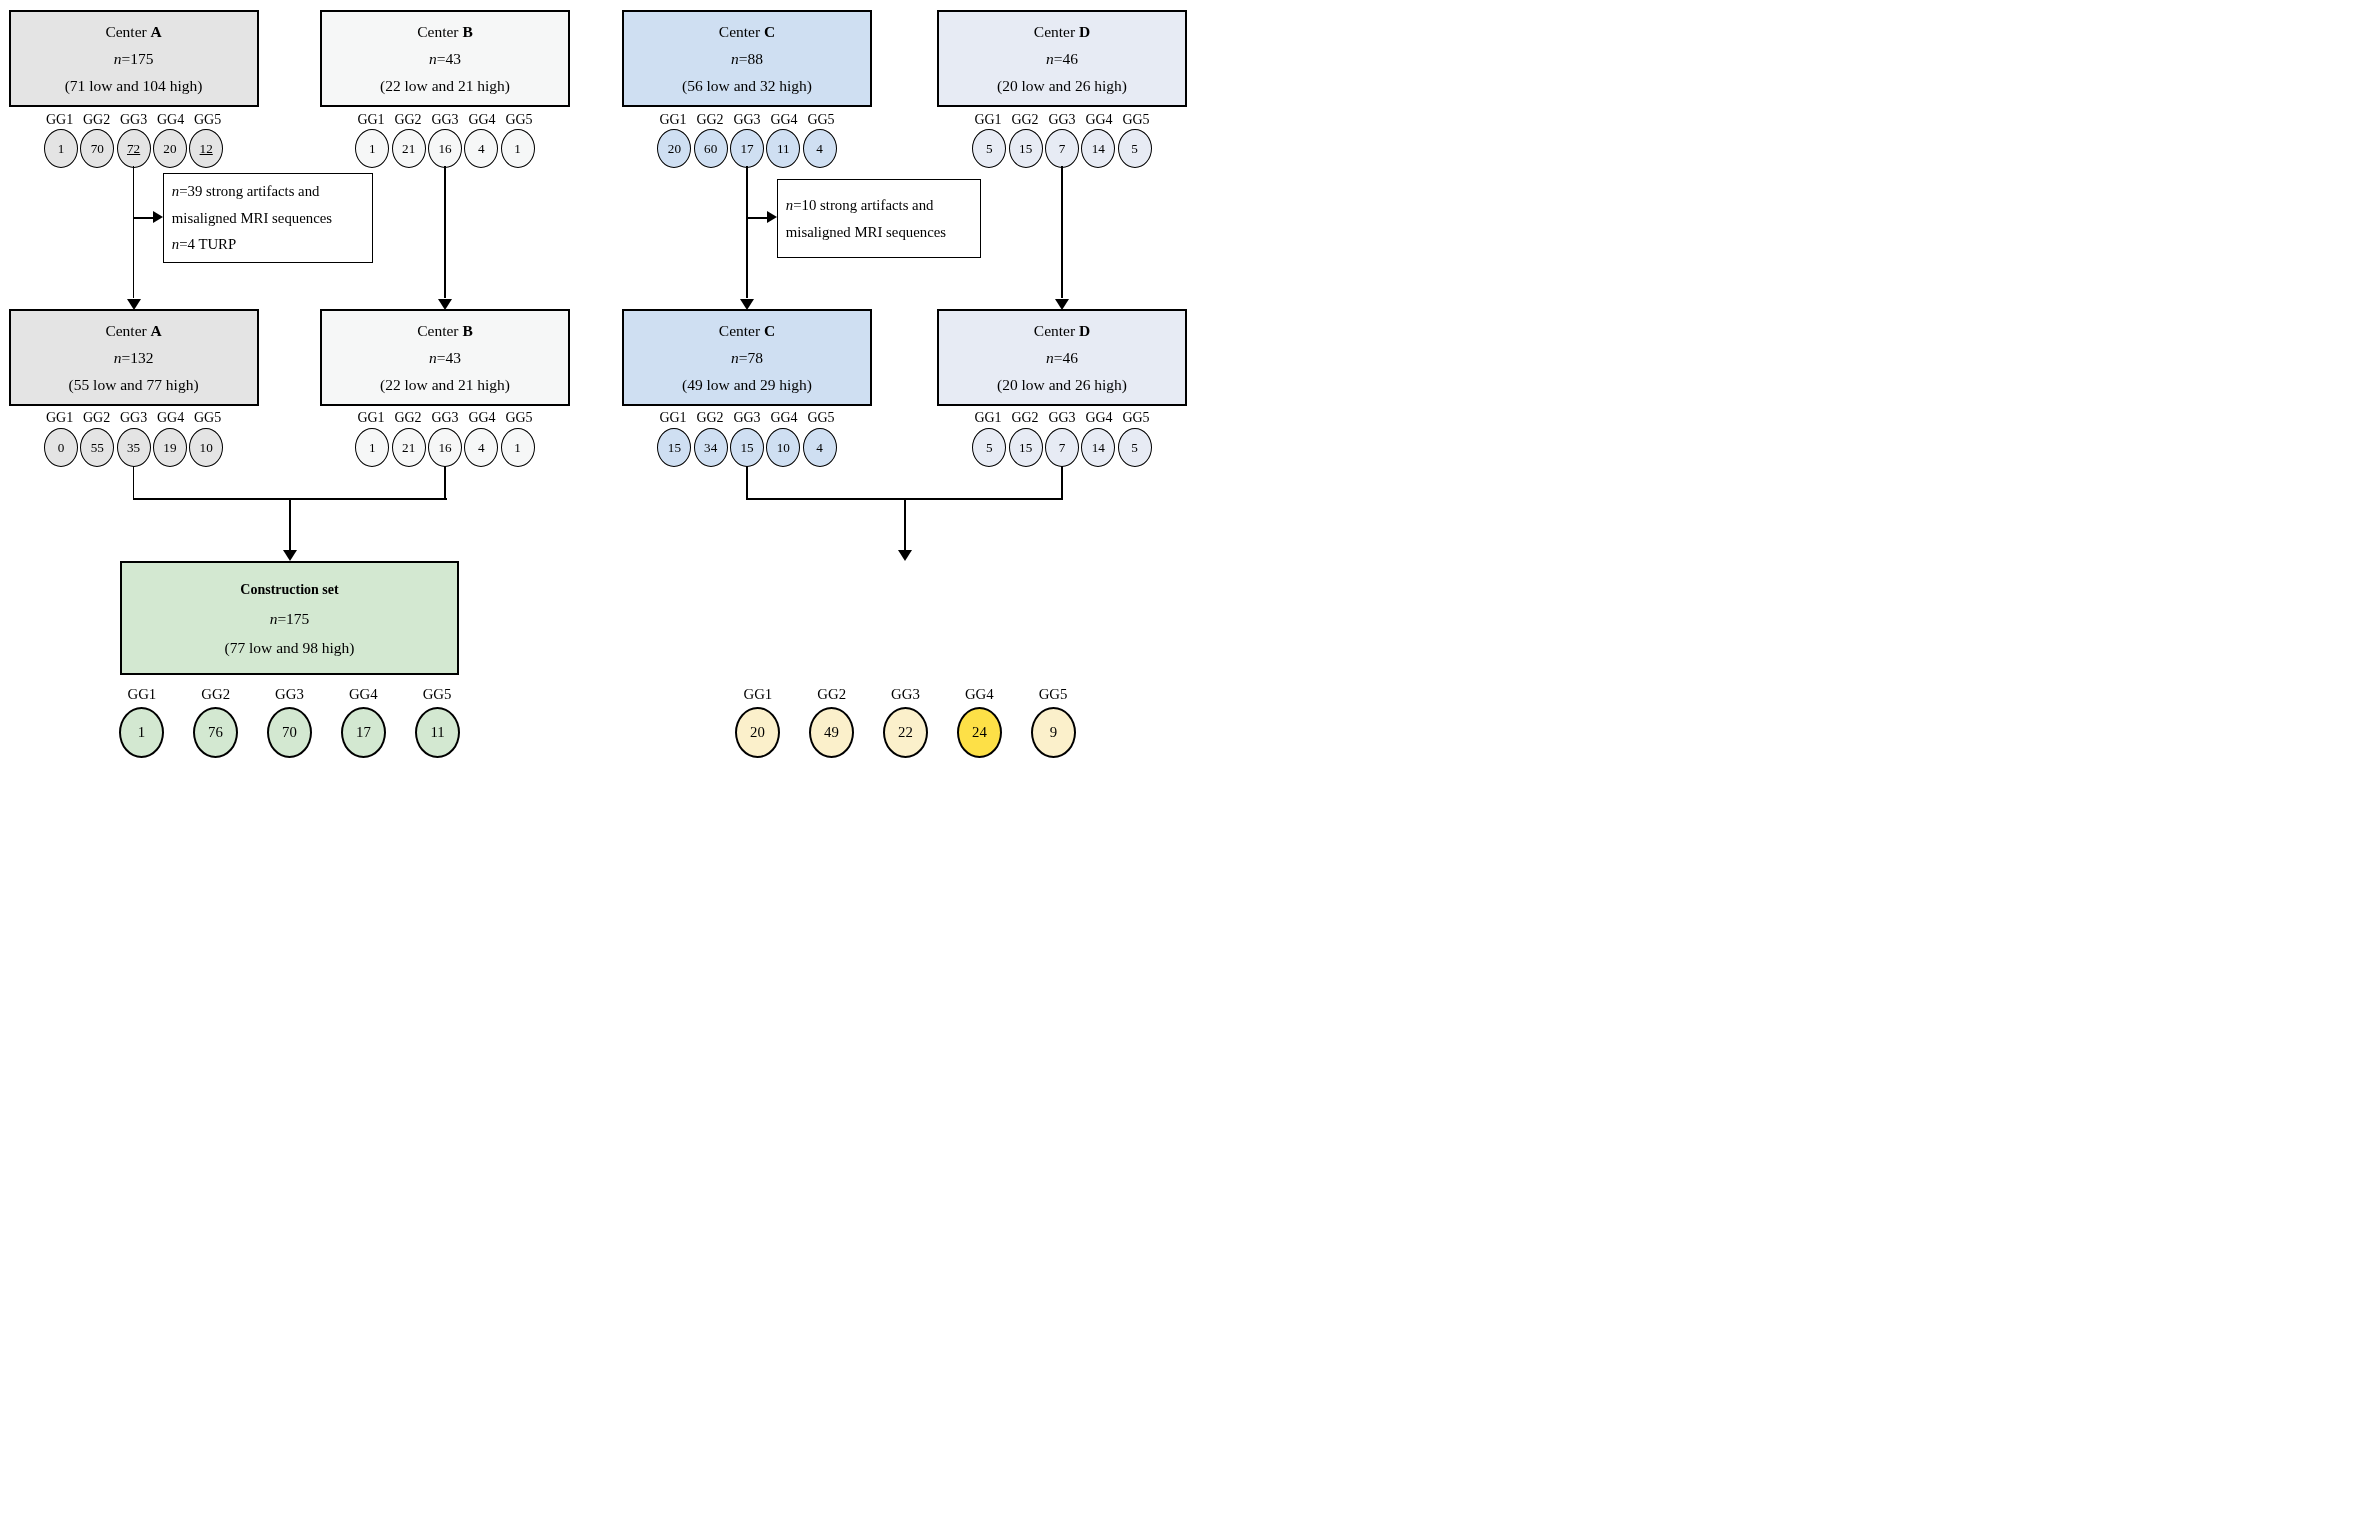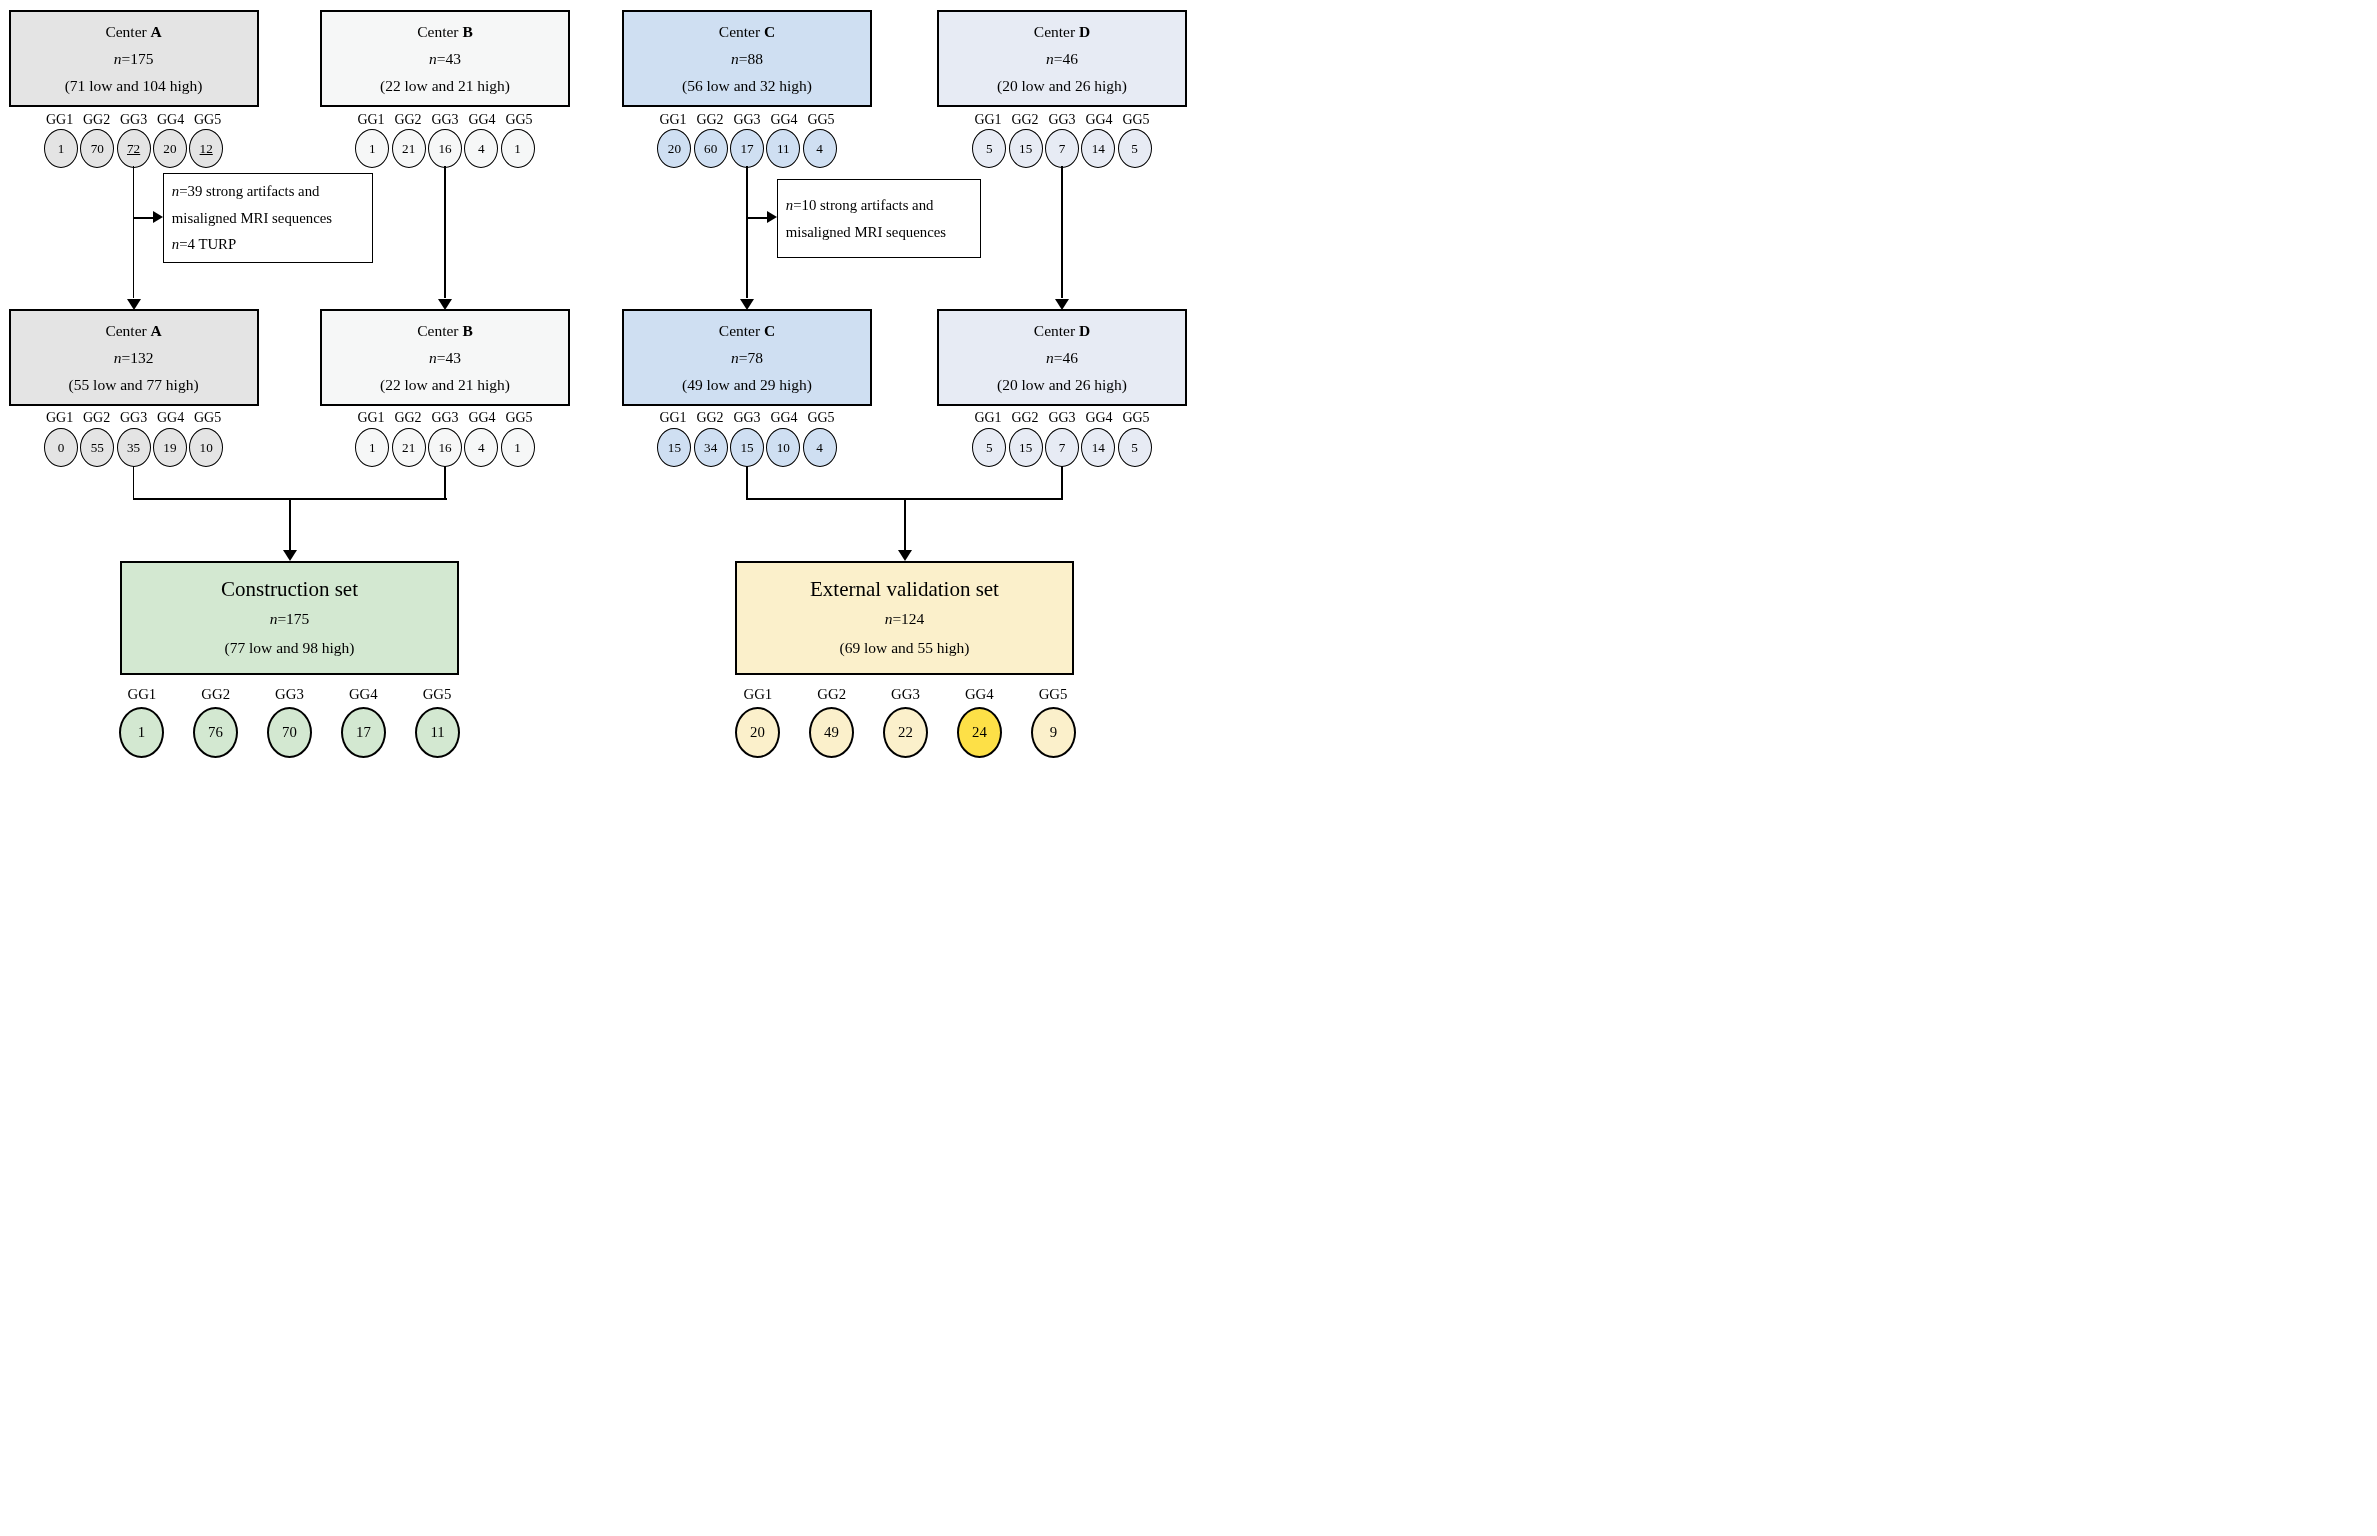--- a/index.html
+++ b/index.html
@@ -46,21 +46,21 @@
   }
   .exbox i{font-style:italic}
   .ex-left{left:163px;top:173px;width:210px;height:90px;}
   .ex-right{left:777px;top:179px;width:204px;height:79px;}
 
   .outbox{
     position:absolute;top:561px;height:114px;width:339px;box-sizing:border-box;border:2.3px solid #000;
     display:flex;flex-direction:column;justify-content:center;align-items:center;text-align:center;
     font-size:15.5px;line-height:29px;
   }
-  .outbox .otitle{font-weight:normal;font-size:21px;}
+  .outbox .otitle{font-weight:bold;font-size:14px;}
   .out-left{left:120px}.out-right{left:735px}
 
   .bgg-row{position:absolute;top:686px;width:369px;display:flex;justify-content:center;font-size:14.8px;}
   .bgg-row .gg-cell{width:74px;text-align:center;}
   .bcircle-row{position:absolute;top:707px;width:369px;display:flex;justify-content:center;gap:29px;}
   .bcircle{
     box-sizing:border-box;width:45px;height:51px;border:2.3px solid #000;border-radius:50%;
     display:flex;align-items:center;justify-content:center;font-size:14.8px;
   }
   .brow-left{left:105px}.brow-right{left:721px}
@@ -282,25 +282,20 @@
     <div class="gg-cell">GG5</div>
   </div>
   <div class="bcircle-row brow-left">
     <div class="bcircle" style="background-color: rgb(211, 232, 209);">1</div>
     <div class="bcircle" style="background-color: rgb(211, 232, 209);">76</div>
     <div class="bcircle" style="background-color: rgb(211, 232, 209);">70</div>
     <div class="bcircle" style="background-color: rgb(211, 232, 209);">17</div>
     <div class="bcircle" style="background-color: rgb(211, 232, 209);">11</div>
   </div>
 
-  <div class="outbox out-right" style="background-color: rgb(251, 240, 203);">
-    <div class="otitle">External validation set</div>
-    <div class="bline"><i>n</i><span>=124</span></div>
-    <div class="bline">(69 low and 55 high)</div>
-  </div>
   <div class="bgg-row brow-right">
     <div class="gg-cell">GG1</div>
     <div class="gg-cell">GG2</div>
     <div class="gg-cell">GG3</div>
     <div class="gg-cell">GG4</div>
     <div class="gg-cell">GG5</div>
   </div>
   <div class="bcircle-row brow-right">
     <div class="bcircle" style="background-color: rgb(251, 240, 203);">20</div>
     <div class="bcircle" style="background-color: rgb(251, 240, 203);">49</div>

